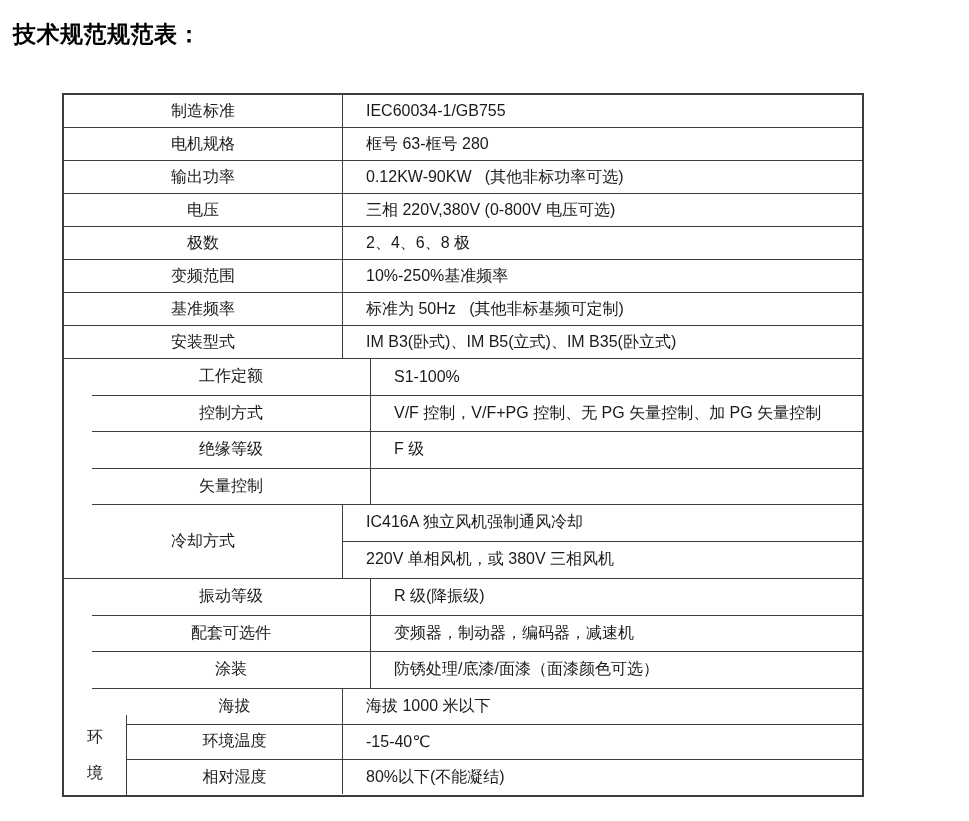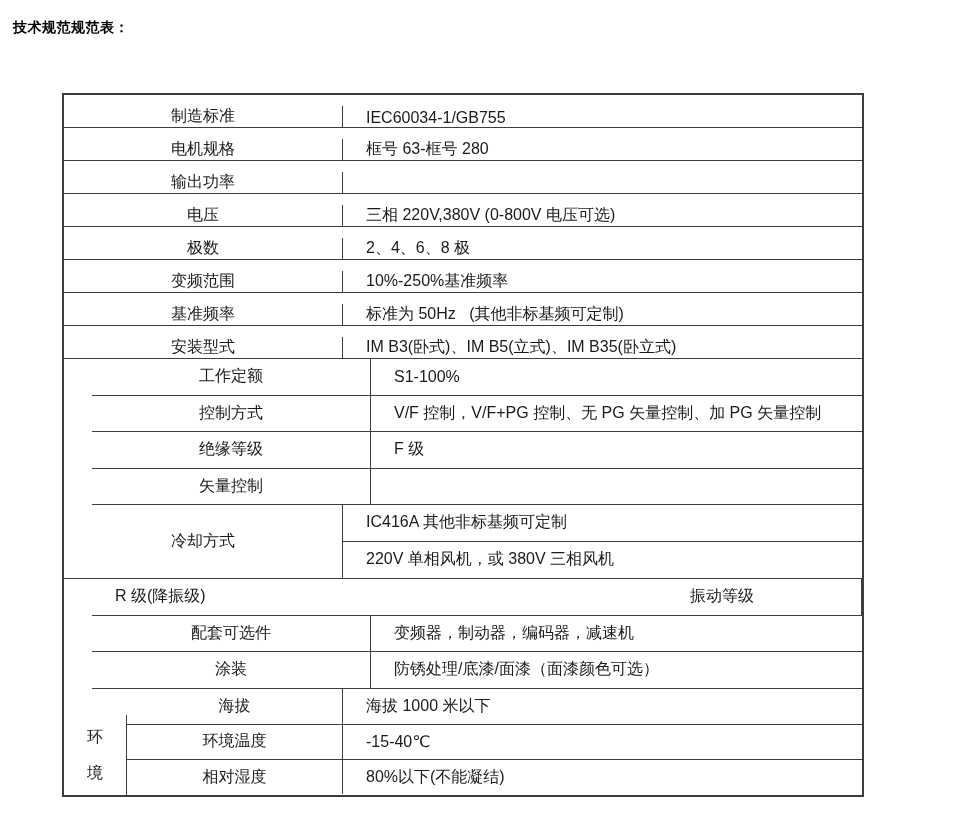--- a/index.html
+++ b/index.html
@@ -10,40 +10,40 @@
     height: 821px;
     background: #ffffff;
     font-family: "Liberation Sans", "DejaVu Sans", sans-serif;
     color: #1a1a1a;
     overflow: hidden;
   }
   .title {
     position: absolute;
     left: 13px;
     top: 19px;
-    font-size: 14px;
+    font-size: 23px;
     font-weight: bold;
     color: #000000;
     letter-spacing: 0.5px;
   }
   .spec-table {
     position: absolute;
     left: 62px;
     top: 93px;
     width: 802px;
     border: 2px solid #3d3d3d;
     background: #ffffff;
   }
   .row {
     display: flex;
     align-items: stretch;
     border-bottom: 1px solid #3d3d3d;
   }
   .row:last-child { border-bottom: none; }
-  .r-a { height: 33px; align-items: flex-end; }
+  .r-a { height: 33px; }
   .r-b { height: 36.5px; margin-left: 28px; }
   .row-cooling { height: 74px; }
   .row-env { height: 106px; }
   .cell {
     display: flex;
     align-items: center;
     font-size: 16px;
     color: #1a1a1a;
   }
   .label {
@@ -114,20 +114,21 @@
       <div class="cell value">IEC60034-1/GB755</div>
     </div>
 
     <div class="row r-a">
       <div class="cell label">电机规格</div>
       <div class="cell value">框号 63-框号 280</div>
     </div>
 
     <div class="row r-a">
       <div class="cell label">输出功率</div>
+      <div class="cell value">0.12KW-90KW   (其他非标功率可选)</div>
     </div>
 
     <div class="row r-a">
       <div class="cell label">电压</div>
       <div class="cell value">三相 220V,380V (0-800V 电压可选)</div>
     </div>
 
     <div class="row r-a">
       <div class="cell label">极数</div>
       <div class="cell value">2、4、6、8 极</div>
@@ -163,28 +164,28 @@
       <div class="cell value">F 级</div>
     </div>
 
     <div class="row r-b">
       <div class="cell label">矢量控制</div>
     </div>
 
     <div class="row row-cooling">
       <div class="cell label">冷却方式</div>
       <div class="value-stack">
-        <div class="cell value sub">IC416A 其他非标基频可定制</div>
+        <div class="cell value sub">IC416A 独立风机强制通风冷却</div>
         <div class="cell value">220V 单相风机，或 380V 三相风机</div>
       </div>
     </div>
 
     <div class="row r-b">
+      <div class="cell label">振动等级</div>
       <div class="cell value">R 级(降振级)</div>
-      <div class="cell label">振动等级</div>
     </div>
 
     <div class="row r-b">
       <div class="cell label">配套可选件</div>
       <div class="cell value">变频器，制动器，编码器，减速机</div>
     </div>
 
     <div class="row r-b">
       <div class="cell label">涂装</div>
       <div class="cell value">防锈处理/底漆/面漆（面漆颜色可选）</div>

